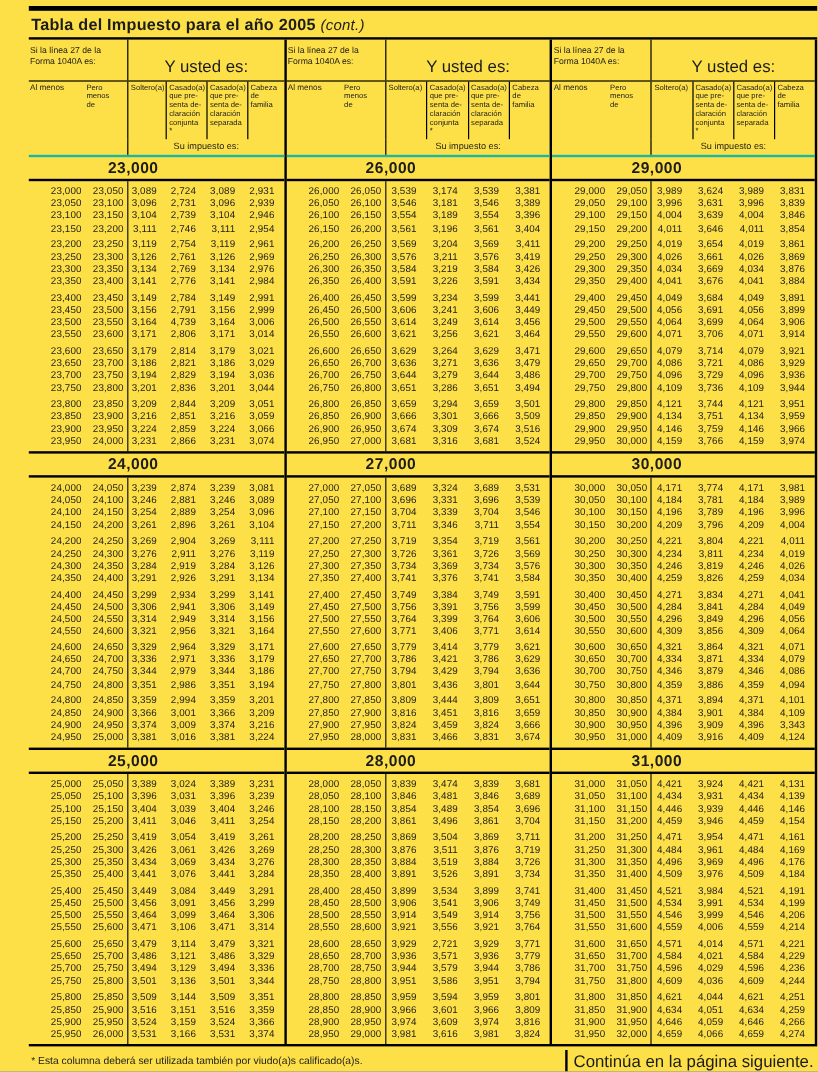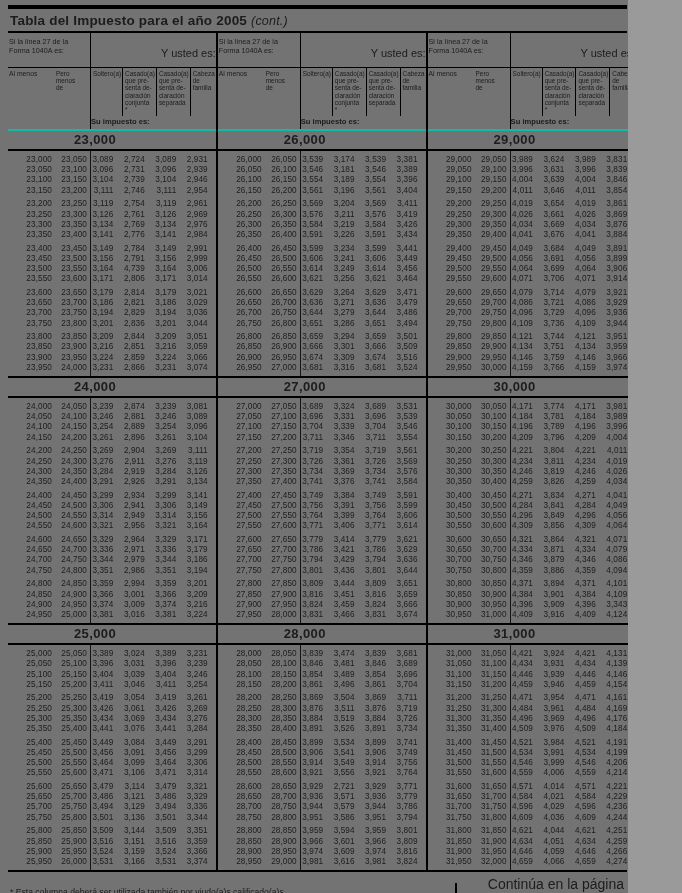--- a/index.html
+++ b/index.html
@@ -1,36 +1,36 @@
 <!DOCTYPE html>
 <html><head>
 <meta charset="utf-8">
 <style>
   html,body{margin:0;padding:0;background:#9a9a9a;}
-  .page{width:628px;height:893px;background:#737373;position:relative;
+  .page{width:682px;height:893px;background:#fde047;position:relative;
         font-family:"Liberation Sans",sans-serif;color:#1c1c1c;
-        box-sizing:border-box;padding:0 1px 0 8px;overflow:hidden;}
+        box-sizing:border-box;padding:0 1px 0 24px;overflow:hidden;}
   .topbar{height:4px;background:#000;margin-top:5px;}
   .titlebar{font-size:13.5px;font-weight:bold;padding:4px 2px 3px 2px;border-bottom:2px solid #000;letter-spacing:.2px;}
   .cont{font-style:italic;font-weight:normal;font-size:12.5px;}
   .tbl{display:flex;align-items:stretch;}
   .block{box-sizing:border-box;border-right:2px solid #000;display:flex;flex-direction:column;}
   .block:nth-child(1){width:220px;}
   .block:nth-child(2){width:227px;}
   .block:nth-child(3){width:226px;}
   
   .bhead{border-bottom:2px solid #14b8a6;}
   .hrowA{display:flex;border-bottom:1px solid #000;height:35px;box-sizing:border-box;}
   .hincome{width:82px;box-sizing:border-box;padding:5px 2px 0 1px;font-size:7.2px;line-height:8.5px;}
-  .hstatus{flex:1;border-left:1px solid #000;text-align:right;font-size:11px;padding-top:14px;}
+  .hstatus{flex:1;border-left:1px solid #000;text-align:center;font-size:14px;padding-top:14px;}
   .hrowB{display:grid;grid-template-columns:46px 36px 1fr 1fr 1fr 1fr;height:48px;}
   .hb{font-size:6.4px;line-height:7.2px;padding:2px 1px 0 2px;white-space:pre-line;box-sizing:border-box;}
   .hb.first{padding-left:1px;font-size:6.8px;}
   .hb.sL{border-left:1px solid #000;}
-  .suimp{margin-left:82px;border-left:1px solid #000;text-align:left;font-weight:bold;
+  .suimp{margin-left:82px;border-left:1px solid #000;text-align:center;font-weight:normal;
          font-size:7.6px;height:13px;line-height:12px;}
   
   .band{position:relative;height:18px;border-bottom:2px solid #000;}
   .band.bt{border-top:2px solid #000;}
   .bandlbl{display:block;margin-left:12px;width:150px;text-align:center;
            font-weight:bold;font-size:13px;line-height:18px;letter-spacing:.4px;}
   
   .rows{position:relative;padding:4px 0 2px 0;}
   .rows::before{content:"";position:absolute;left:82px;top:0;bottom:0;width:1px;background:#141414;}
   .g{margin-bottom:3.5px;}

